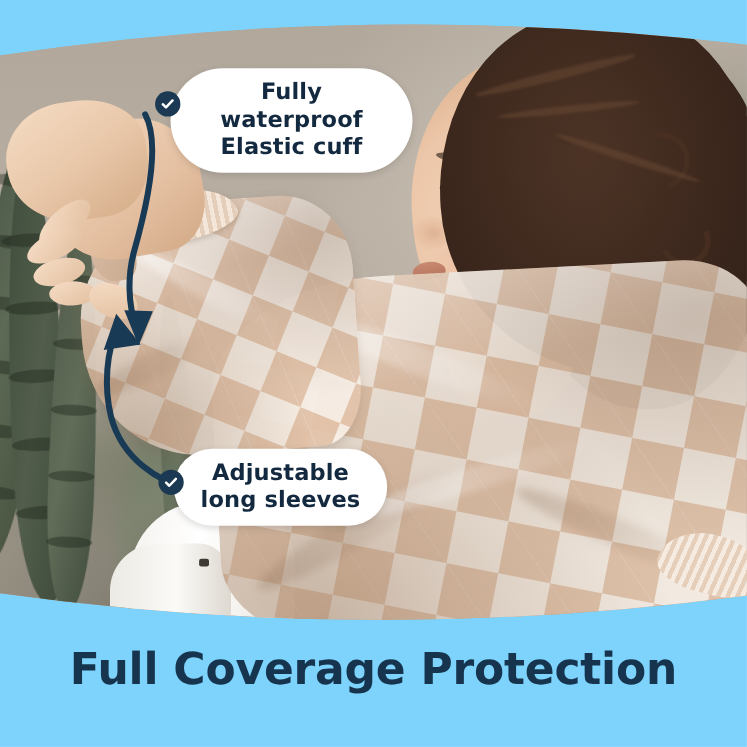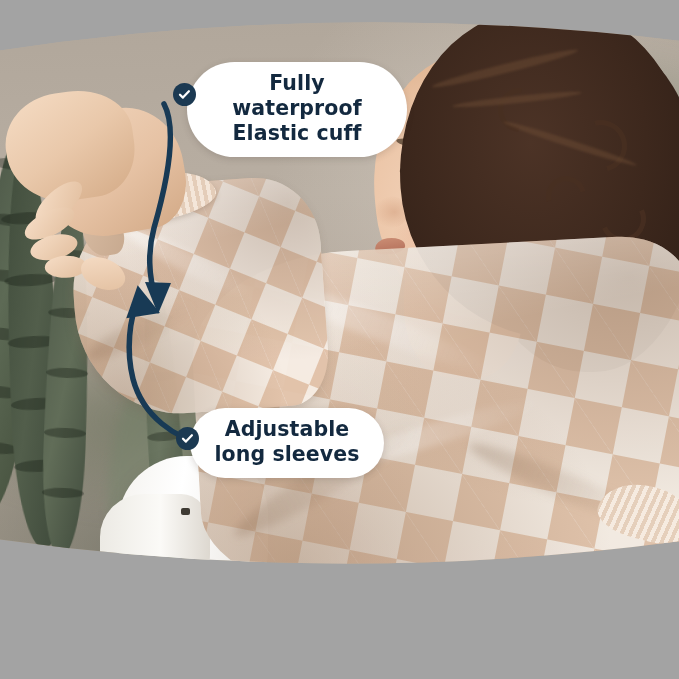--- a/index.html
+++ b/index.html
@@ -7,22 +7,21 @@
     width: 679px; height: 679px;
     background: #ffffff;
     font-family: "DejaVu Sans", "Liberation Sans", sans-serif;
     overflow: hidden;
   }
 
   #root {
     position: relative;
     width: 679px;
     height: 679px;
-    background: #a3a3a3;
-    padding-left: 32px;
+    background: #7dd3fc;
   }
 
   
   .photo-wrap {
     position: absolute;
     left: 0; top: 0;
     width: 679px; height: 575px;
     overflow: hidden;
     -webkit-clip-path: path("M -10,52 Q 339,-2 689,42 L 689,540 Q 339,588 -10,538 Z");
     clip-path: path("M -10,52 Q 339,-2 689,42 L 689,540 Q 339,588 -10,538 Z");
@@ -510,14 +509,15 @@
         <path d="M3.2 8.3 L6.3 11.3 L12.7 4.6" fill="none" stroke="#ffffff" stroke-width="2.4" stroke-linecap="round" stroke-linejoin="round"></path>
       </svg>
     </div>
 
     <div class="pill">
       <span class="pill-text">Adjustable
 long sleeves</span>
     </div>
   </div>
 
+  <div class="headline">Full Coverage Protection</div>
 
 </div>
 
 </body></html>

